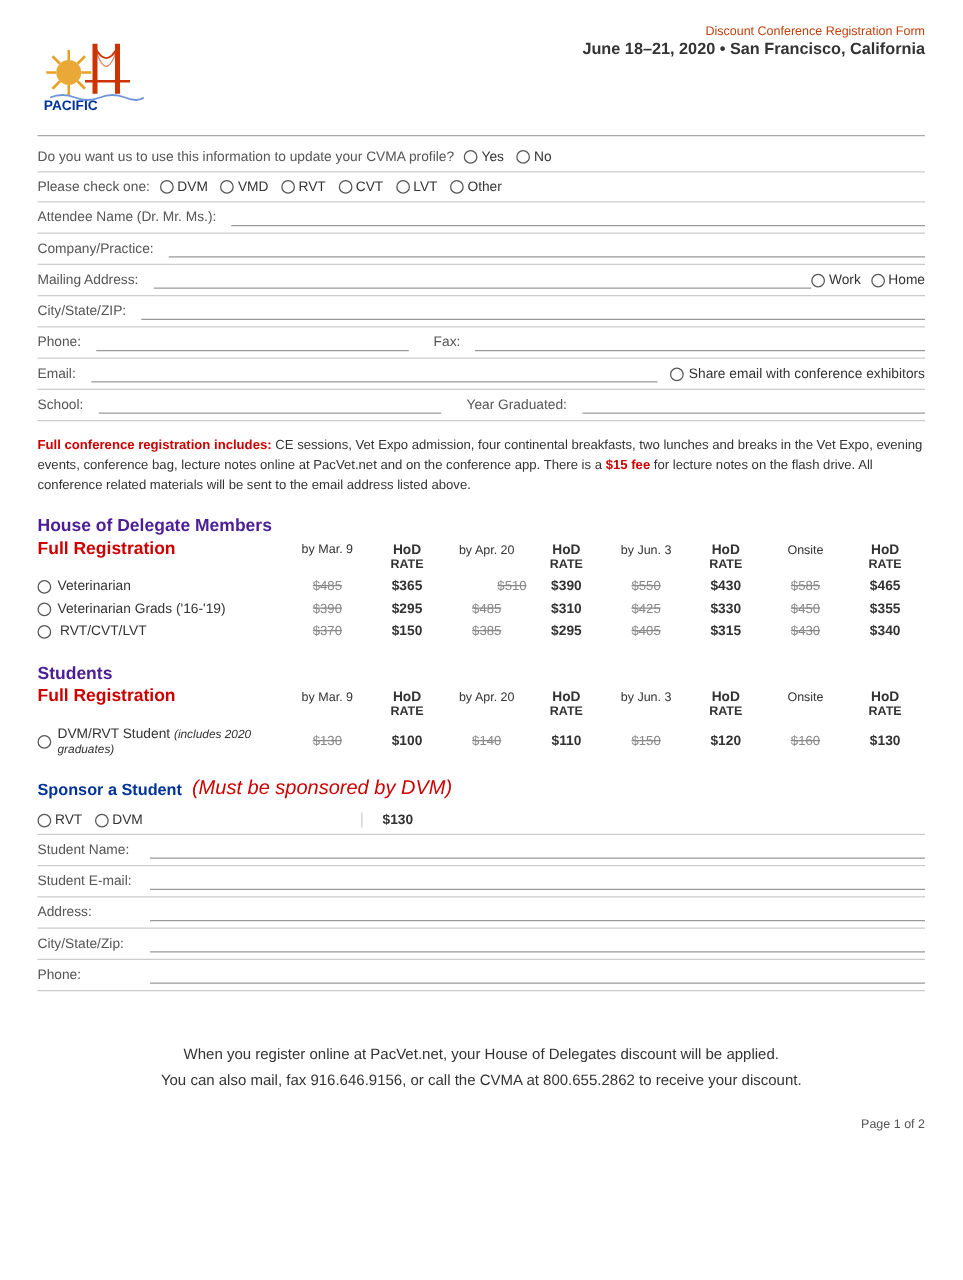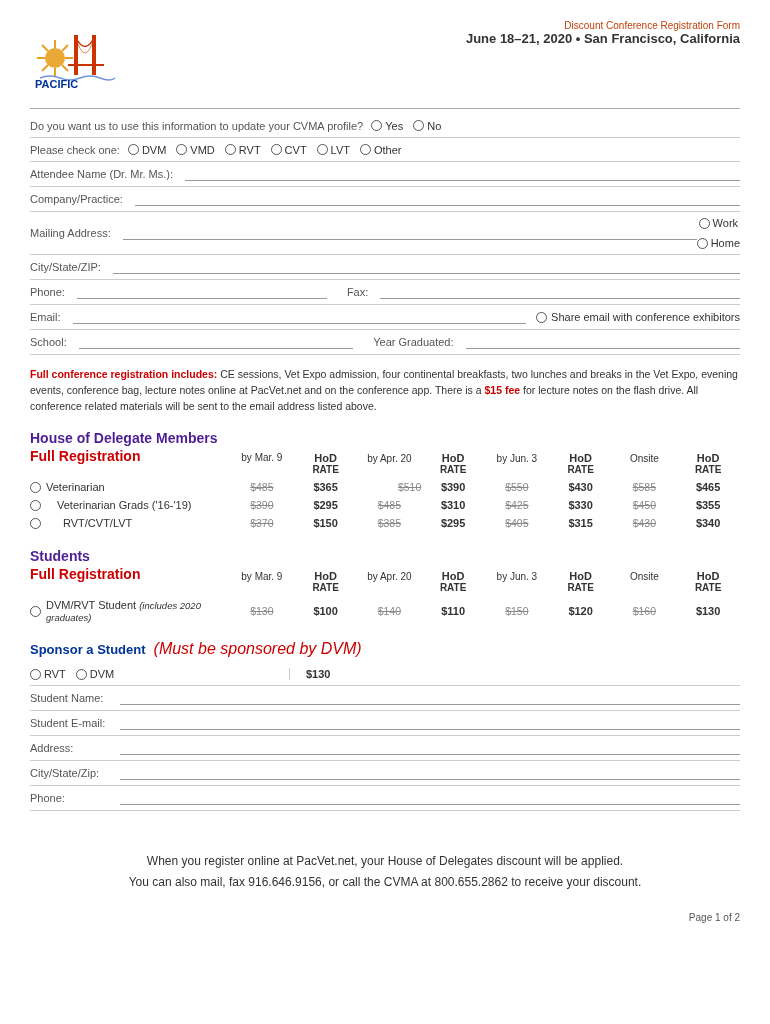--- a/index.html
+++ b/index.html
@@ -179,21 +179,20 @@
       text-align: right;
       font-size: 10px;
       color: #555;
       margin-top: 20px;
     }
     .address-right {
       margin-left: auto;
       display: flex;
       align-items: center;
       gap: 8px;
-      flex-direction: column;
     }
     .pricing-section {
       margin-bottom: 6px;
     }
   </style>
 </head>
 <body>
 
 <div class="header">
   <div class="logo-area">
@@ -395,38 +394,38 @@
       <div style="flex:1; text-align:right;"><span class="strikethrough">$510</span></div>
       <div style="flex:1; text-align:center; font-weight:bold;">$390</div>
       <div style="flex:1; text-align:center;"><span class="strikethrough">$550</span></div>
       <div style="flex:1; text-align:center; font-weight:bold;">$430</div>
       <div style="flex:1; text-align:center;"><span class="strikethrough">$585</span></div>
       <div style="flex:1; text-align:center; font-weight:bold;">$465</div>
     </div>
   </div>
 
   <div style="display:flex; align-items:center; padding: 3px 0;">
-    <div style="width:200px; flex-shrink:0; display:flex; align-items:center; gap:16px;">
+    <div style="width:200px; flex-shrink:0; display:flex; align-items:center; gap:5px;">
       <span class="radio-circle"></span>
       <span>Veterinarian Grads ('16-'19)</span>
     </div>
     <div style="flex:1; display:flex;">
       <div style="flex:1; text-align:center;"><span class="strikethrough">$390</span></div>
       <div style="flex:1; text-align:center; font-weight:bold;">$295</div>
       <div style="flex:1; text-align:center;"><span class="strikethrough">$485</span></div>
       <div style="flex:1; text-align:center; font-weight:bold;">$310</div>
       <div style="flex:1; text-align:center;"><span class="strikethrough">$425</span></div>
       <div style="flex:1; text-align:center; font-weight:bold;">$330</div>
       <div style="flex:1; text-align:center;"><span class="strikethrough">$450</span></div>
       <div style="flex:1; text-align:center; font-weight:bold;">$355</div>
     </div>
   </div>
 
   <div style="display:flex; align-items:center; padding: 3px 0;">
-    <div style="width:200px; flex-shrink:0; display:flex; align-items:center; gap:22px;">
+    <div style="width:200px; flex-shrink:0; display:flex; align-items:center; gap:7px;">
       <span class="radio-circle"></span>
       <span>RVT/CVT/LVT</span>
     </div>
     <div style="flex:1; display:flex;">
       <div style="flex:1; text-align:center;"><span class="strikethrough">$370</span></div>
       <div style="flex:1; text-align:center; font-weight:bold;">$150</div>
       <div style="flex:1; text-align:center;"><span class="strikethrough">$385</span></div>
       <div style="flex:1; text-align:center; font-weight:bold;">$295</div>
       <div style="flex:1; text-align:center;"><span class="strikethrough">$405</span></div>
       <div style="flex:1; text-align:center; font-weight:bold;">$315</div>

